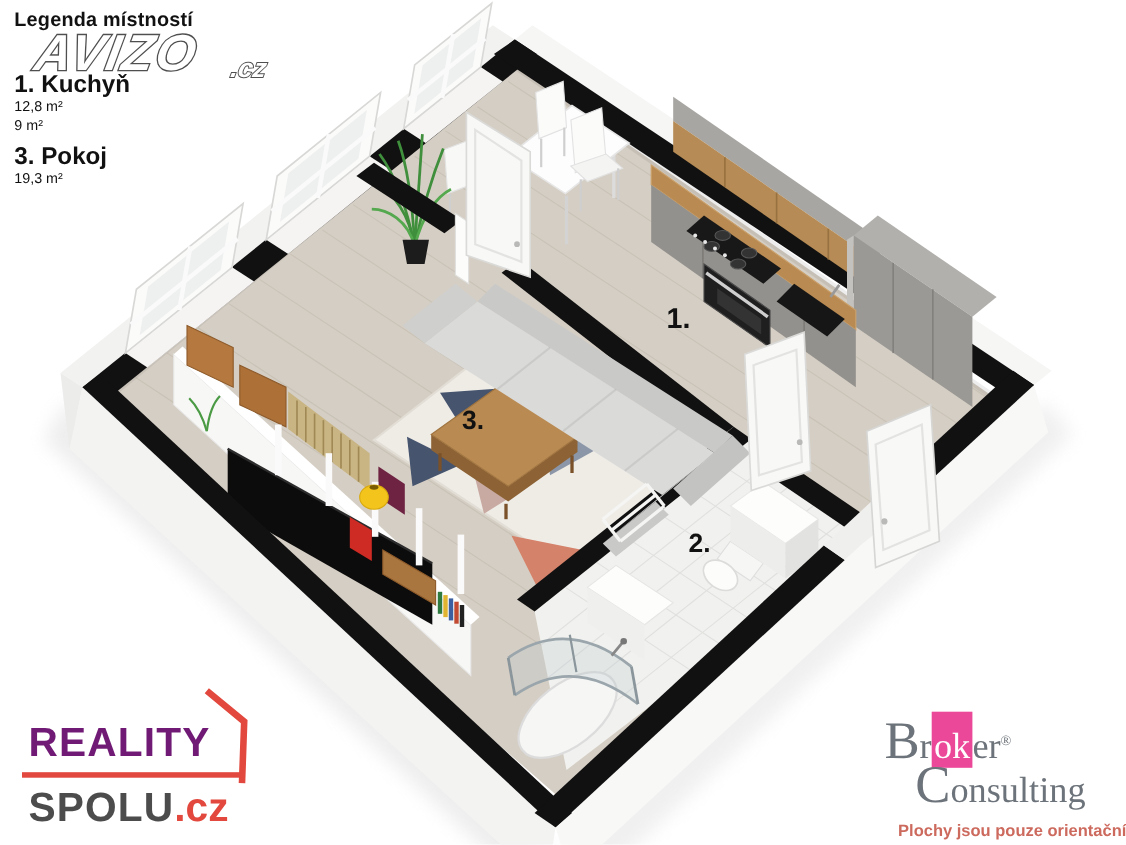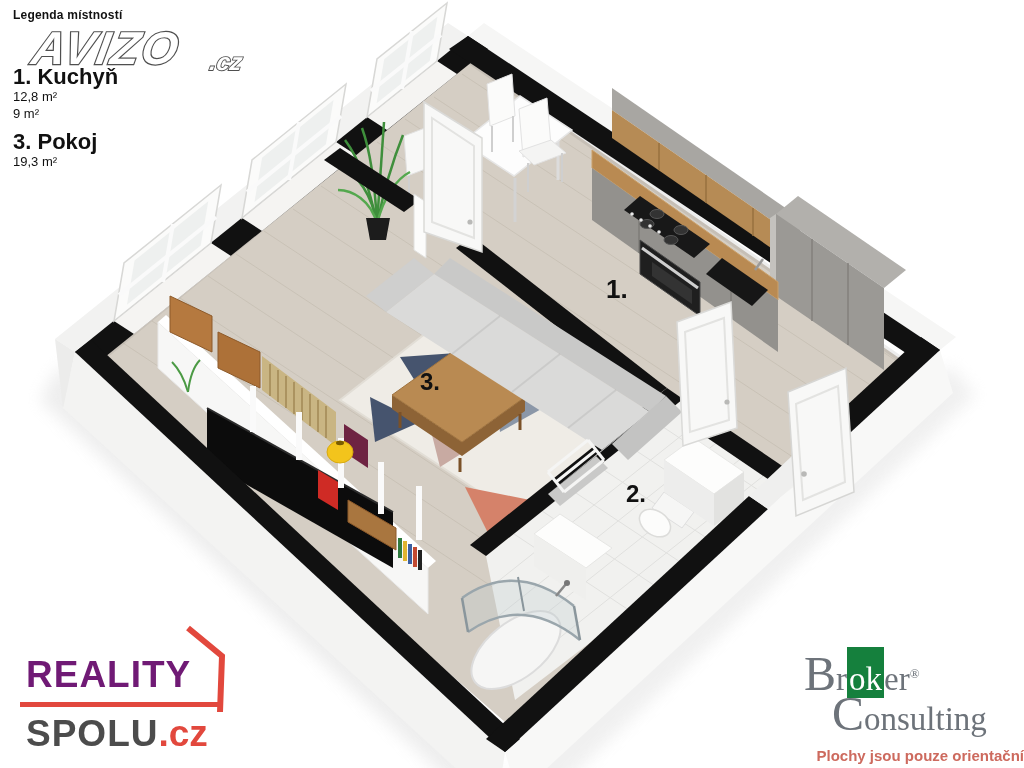--- a/index.html
+++ b/index.html
@@ -2,40 +2,40 @@
 <html><head>
 <meta charset="utf-8">
 <style>
   html,body{margin:0;padding:0;background:#ffffff;width:1024px;height:768px;overflow:hidden;
     font-family:"Liberation Sans",sans-serif;}
   .stage{position:relative;width:1024px;height:768px;background:#fff;}
   .plan-svg{position:absolute;left:0;top:0;}
 
   
   .legend{position:absolute;left:0;top:0;width:280px;height:200px;z-index:5;}
-  .legend-title{position:absolute;left:13px;top:8px;font-size:12px;font-weight:bold;color:#111;z-index:1;letter-spacing:.2px;}
+  .legend-title{position:absolute;left:13px;top:8px;font-size:18px;font-weight:bold;color:#111;z-index:1;letter-spacing:.2px;}
   .watermark-svg{position:absolute;left:20px;top:18px;z-index:2;}
   .legend-items{position:absolute;left:13px;top:57px;width:240px;z-index:3;color:#111;}
   .li-label{font-size:22px;font-weight:bold;line-height:1.15;margin-top:7px;}
   .li-area{font-size:13px;line-height:1.25;}
 
   
   .logo-reality{position:absolute;left:20px;top:618px;width:230px;height:140px;z-index:5;}
   .lr-line1{position:absolute;left:6px;top:36px;font-size:37px;font-weight:bold;color:#701a75;letter-spacing:1px;}
   .lr-bar{position:absolute;left:0px;top:84px;width:200px;height:5px;background:#e2483d;}
   .lr-roof{position:absolute;left:162px;top:4px;}
   .lr-line2{position:absolute;left:6px;top:95px;font-size:37px;font-weight:bold;color:#4c4c4c;letter-spacing:1px;}
   .lr-line2 .red{color:#e2483d;letter-spacing:0;}
 
   
   .logo-broker{position:absolute;left:792px;top:650px;width:232px;z-index:5;
     font-family:"Liberation Serif",serif;color:#6d737a;}
   .lb-l1{font-size:33px;line-height:1;margin-left:12px;white-space:nowrap;}
   .lb-l1 .cap,.lb-l2 .cap{font-size:48px;}
-  .lb-l1 .ok{background:#15803d;color:#fff;padding:14px 2px 1px 2px;}
+  .lb-l1 .ok{background:#ec4899;color:#fff;padding:14px 2px 1px 2px;}
   .lb-l1 sup{font-size:13px;}
   .lb-l2{font-size:33px;line-height:1;margin-top:-8px;margin-left:40px;white-space:nowrap;}
   .lb-tag{font-size:15px;font-weight:bold;color:#cd6a5e;text-align:right;margin-top:9px;
     font-family:"Liberation Sans",sans-serif;}
 
   .room-label{font-family:"Liberation Sans",sans-serif;font-weight:700;fill:#111;}
 </style>
 </head>
 <body>
 

